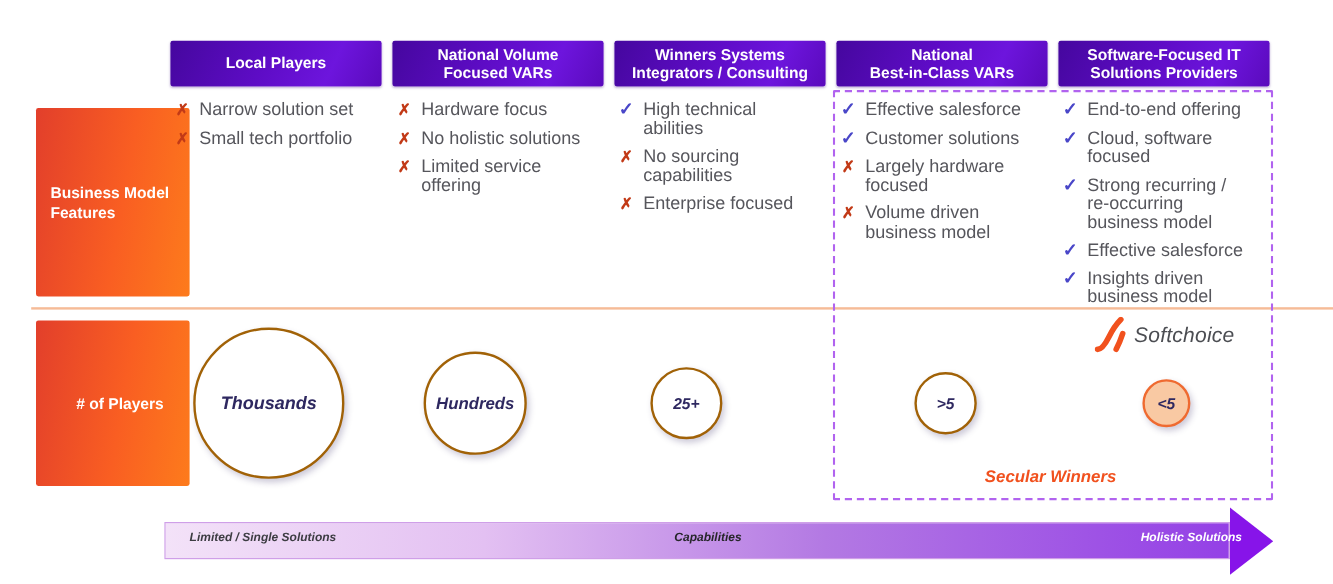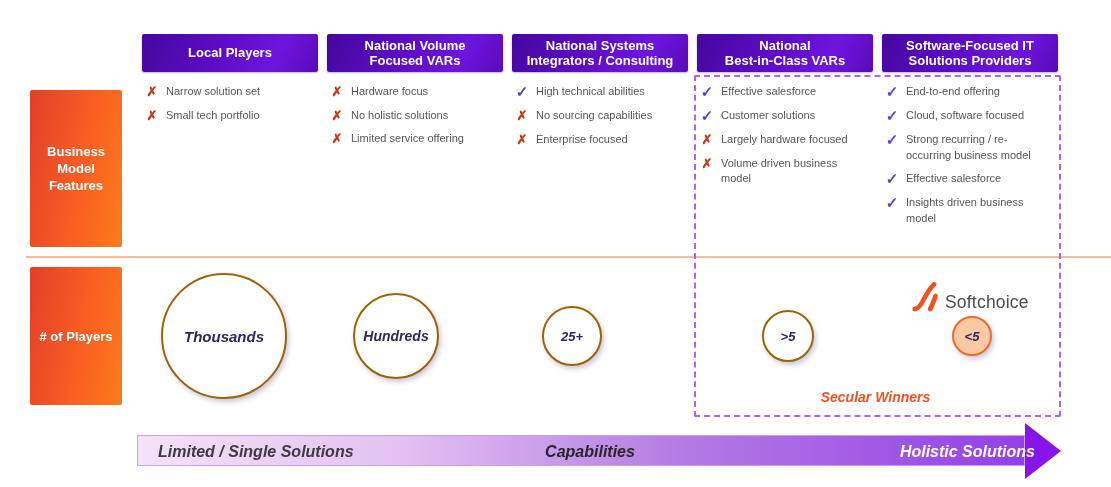--- a/index.html
+++ b/index.html
@@ -11,34 +11,34 @@
   .col-header{
     position:absolute;top:34px;width:176px;height:38px;border-radius:2px;
     background:linear-gradient(115deg,#45079e 0%,#5e0cc6 45%,#6d15dd 75%,#5a0abc 100%);
     color:#ffffff;font-weight:bold;font-size:13px;line-height:15.5px;text-align:center;
     display:flex;flex-direction:column;justify-content:center;align-items:center;
     box-shadow:0 1px 2px rgba(60,10,130,.3);
   }
   .col-header span{display:block;}
   
   .row-label{
-    position:absolute;left:30px;width:92px;border-radius:2px;
+    position:absolute;left:30px;width:116px;border-radius:2px;
     background:linear-gradient(100deg,#e23f2b 0%,#f95e22 55%,#fd7b1c 100%);
-    color:#ffffff;font-weight:bold;font-size:13px;line-height:17px;text-align:center;
-    display:flex;align-items:center;justify-content:center;
+    color:#ffffff;font-weight:bold;font-size:13px;line-height:17px;
+    display:flex;align-items:center;justify-content:center;padding-left:12px;
   }
   .row-label.features{top:90px;height:157px;}
   .row-label.players{top:267px;height:138px;}
   .separator{
     position:absolute;left:26px;top:256px;width:1085px;height:2px;background:#f6bb97;
   }
   
   .feature-list{position:absolute;top:84px;width:170px;}
   .feature-item{display:flex;align-items:flex-start;gap:7px;margin-bottom:8px;
-    font-size:11px;line-height:15.5px;color:#56565c;}
+    font-size:15px;line-height:15.5px;color:#56565c;}
   .feature-item .ftext{max-width:146px;}
   .micon{flex:0 0 14px;font-size:13px;line-height:15px;font-weight:bold;text-align:center;}
   .micon[data-mark="cross"]::before{content:"\2717";color:#c23a17;}
   .micon[data-mark="check"]::before{content:"\2713";color:#4946c8;font-size:15px;}
   
   .pcircle{
     position:absolute;border:2px solid #a16207;border-radius:50%;background:#ffffff;
     display:flex;align-items:center;justify-content:center;
     color:#2e2860;font-weight:bold;font-style:italic;
     box-shadow:2px 3px 5px rgba(50,40,100,.25);
@@ -47,53 +47,53 @@
   
   .dash-box{
     position:absolute;left:694px;top:75px;width:363px;height:338px;
     border:2px dashed #b163ef;border-radius:2px;pointer-events:none;
   }
   .secular{
     position:absolute;left:694px;top:389px;width:363px;text-align:center;
     color:#f1511e;font-weight:bold;font-style:italic;font-size:14px;
   }
   
-  .softchoice{position:absolute;left:912px;top:282px;display:flex;align-items:flex-end;gap:6px;}
+  .softchoice{position:absolute;left:912px;top:264px;display:flex;align-items:center;gap:6px;font-style:italic;}
   .softchoice .word{font-size:17.5px;color:#4b4d52;letter-spacing:.2px;}
   
   .arrow-body{
     position:absolute;left:137px;top:435px;width:888px;height:31px;
     background:linear-gradient(to right,#f3e2f8 0%,#e3c0f2 30%,#b379e3 62%,#9440e6 100%);
     border:1px solid #cf9fe8;box-sizing:border-box;
   }
   .arrow-head{
     position:absolute;left:1025px;top:423px;width:0;height:0;
     border-top:28px solid transparent;border-bottom:28px solid transparent;
     border-left:36px solid #8714e9;
   }
-  .arrow-label{position:absolute;top:443px;font-size:16px;font-weight:bold;font-style:italic;}
+  .arrow-label{position:absolute;top:443px;font-size:10px;font-weight:bold;font-style:italic;}
   .arrow-label.left{left:158px;color:#3c3c42;}
   .arrow-label.center{left:490px;width:200px;text-align:center;color:#26262a;}
   .arrow-label.right{right:76px;color:#ffffff;}
 </style>
 </head>
 <body>
 
 <div class="canvas">
 
   <div class="col-header" style="left:142px">
     <span>Local Players</span>
     <span></span>
   </div>
   <div class="col-header" style="left:327px">
     <span>National Volume</span>
     <span>Focused VARs</span>
   </div>
   <div class="col-header" style="left:512px">
-    <span>National Systems</span>
+    <span>Winners Systems</span>
     <span>Integrators / Consulting</span>
   </div>
   <div class="col-header" style="left:697px">
     <span>National</span>
     <span>Best-in-Class VARs</span>
   </div>
   <div class="col-header" style="left:882px">
     <span>Software-Focused IT</span>
     <span>Solutions Providers</span>
   </div>

